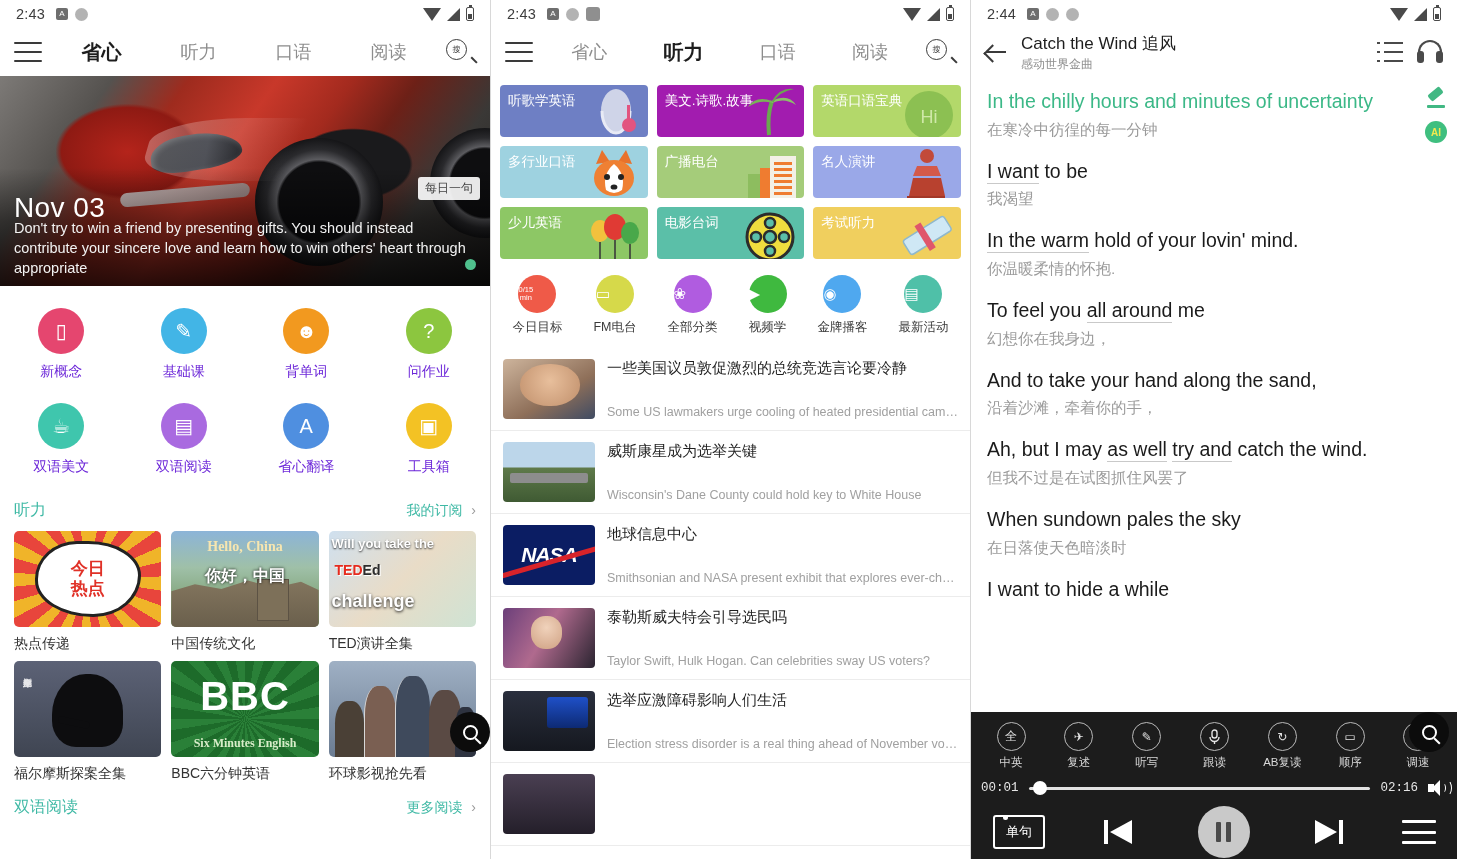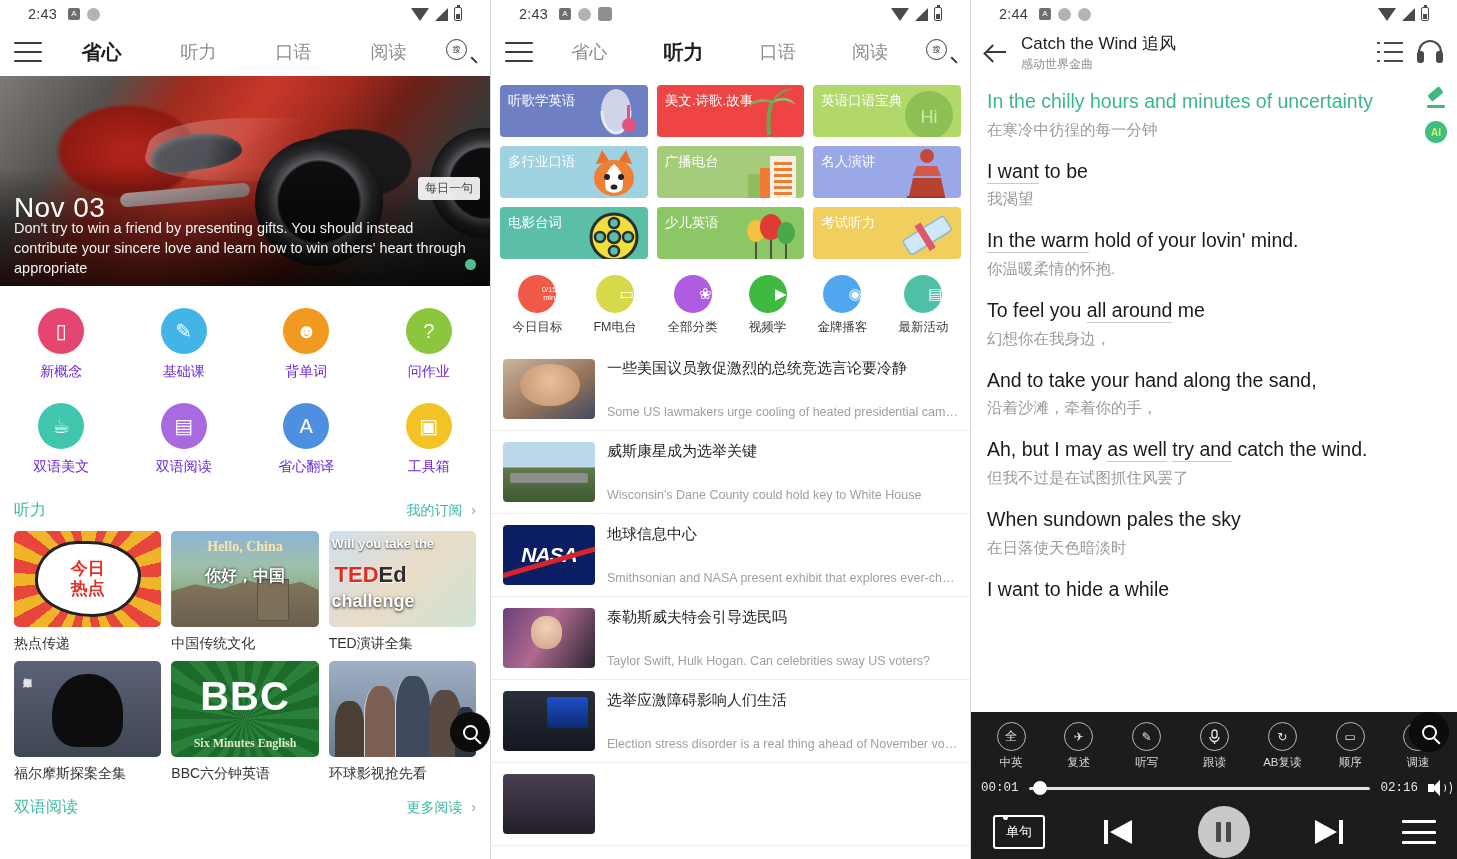--- a/index.html
+++ b/index.html
@@ -5,21 +5,21 @@
   * { margin:0; padding:0; box-sizing:border-box; }
   html,body { width:1457px; height:859px; overflow:hidden; background:#fff;
     font-family:"Liberation Sans","DejaVu Sans",sans-serif; }
   .screens { display:flex; width:1457px; height:859px; }
   .panel { position:relative; overflow:hidden; background:#fff; }
   .p1 { width:490px; height:859px; }
   .p2 { width:480px; height:859px; border-left:1px solid #d8d8d8; }
   .p3 { width:487px; height:859px; border-left:1px solid #d8d8d8; }
 
   
-  .statusbar { height:28px; display:flex; align-items:center; padding:0 28px;
+  .statusbar { height:28px; display:flex; align-items:center; padding:0 16px;
     font-size:14px; color:#4a4a4a; }
   .sb-time { font-size:14.5px; color:#3d3d3d; letter-spacing:.2px; }
   .sb-icons-left { display:flex; align-items:center; gap:7px; margin-left:11px; }
   .sb-box { width:12px; height:12px; background:#6e6e6e; border-radius:2px;
     color:#fff; font-size:8px; line-height:12px; text-align:center; }
   .sb-circ { width:13px; height:13px; border-radius:50%; background:#9a9a9a;
     opacity:.75; }
   .sb-sq { width:14px; height:14px; border-radius:3px; background:#8f8f8f; }
   .sb-right { margin-left:auto; display:flex; align-items:center; gap:6px; }
   .tri-wifi { width:0;height:0;border-left:9px solid transparent;
@@ -121,21 +121,21 @@
   .th-hello .tw{position:absolute;left:58%;bottom:6%;width:22%;height:44%;
     background:#7d7059;border:1px solid #5c5244;}
   .th-hello .t1{position:absolute;top:8%;left:0;right:0;text-align:center;
     color:#f7e6b0;font-weight:bold;font-size:14px;
     font-family:"Liberation Serif",serif;}
   .th-hello .t2{position:absolute;top:36%;left:0;right:0;text-align:center;
     color:#fff;font-weight:bold;font-size:16px;text-shadow:0 0 3px #000;}
   .th-ted{background:linear-gradient(135deg,#cfe0ef,#e9dcc7 50%,#cfe3d4);}
   .th-ted .l1{position:absolute;top:5%;left:2%;color:#fff;font-weight:bold;
     font-size:13px;text-shadow:0 1px 2px #333;}
-  .th-ted .l2{position:absolute;top:32%;left:4%;font-weight:bold;font-size:22px;
+  .th-ted .l2{position:absolute;top:32%;left:4%;font-weight:bold;font-size:14px;
     color:#e62b1e;text-shadow:1px 1px 0 #fff;}
   .th-ted .l2 b{color:#2d2d2d;}
   .th-ted .l3{position:absolute;top:63%;left:2%;color:#fff;font-weight:bold;
     font-size:18px;text-shadow:0 1px 3px #111;}
   .th-holmes{background:linear-gradient(#5c6276,#3f4552);}
   .th-holmes .sil{position:absolute;left:26%;top:14%;width:48%;height:76%;
     background:#0d0d0f;border-radius:48% 46% 30% 34%/56% 52% 32% 36%;}
   .th-holmes .pipe{position:absolute;left:30%;top:60%;width:22%;height:7%;
     background:#0d0d0f;border-radius:4px;transform:rotate(12deg);}
   .th-holmes .vt{position:absolute;left:5%;top:10%;color:#e7e7ea;font-size:9px;
@@ -168,21 +168,21 @@
   .tiles { display:grid; grid-template-columns:repeat(3,1fr); gap:9px;
     padding:9px 9px 10px; }
   .tile { height:52px; border-radius:4px; position:relative; overflow:hidden; }
   .tile .tl { position:absolute; left:8px; top:7px; color:#fff; font-size:13.5px; }
   .tile .art { position:absolute; right:4px; bottom:-4px; width:62px; height:56px; }
 
   
   .iconrow { display:flex; justify-content:space-around; padding:6px 6px 12px; }
   .iitem { display:flex; flex-direction:column; align-items:center; gap:6px; }
   .icirc { width:38px; height:38px; border-radius:50%; display:flex;
-    align-items:center; justify-content:flex-end; color:#fff; font-size:15px; }
+    align-items:center; justify-content:flex-start; color:#fff; font-size:15px; }
   .ilabel { font-size:12.5px; color:#3b3b3b; }
   .mini { font-size:7.5px; line-height:1.05; text-align:center; }
 
   
   .news { }
   .nrow { display:flex; gap:12px; padding:11px 12px; border-bottom:1px solid #ececec;
     align-items:stretch; }
   .nthumb { width:92px; height:60px; border-radius:4px; flex:none;
     position:relative; overflow:hidden; }
   .ntext { flex:1; display:flex; flex-direction:column; justify-content:space-between;
@@ -507,21 +507,21 @@
     <div class="tiles">
       <div class="tile" style="background:#6e7fc4">
         <span class="tl">听歌学英语</span>
         <svg class="art" viewBox="0 0 62 56">
           <ellipse cx="34" cy="26" rx="15" ry="22" fill="#cfd4e8"></ellipse>
           <path d="M20 26a14 22 0 0 0 28 0" stroke="#e8eaf5" stroke-width="3" fill="none"></path>
           <circle cx="47" cy="40" r="7" fill="#e2547f"></circle>
           <rect x="45" y="20" width="3" height="20" fill="#e2547f"></rect>
         </svg>
       </div>
-      <div class="tile" style="background:#ef4444">
+      <div class="tile" style="background:#a21caf">
         <span class="tl">美文.诗歌.故事</span>
         <svg class="art" viewBox="0 0 62 56">
           <path d="M31 50 Q29 30 34 16" stroke="#6aa84f" stroke-width="4" fill="none"></path>
           <path d="M34 16 Q18 10 10 22 Q22 14 34 18Z" fill="#79b356"></path>
           <path d="M34 16 Q50 8 58 20 Q46 12 34 18Z" fill="#8cc06a"></path>
           <path d="M34 16 Q42 2 56 4 Q42 6 35 18Z" fill="#6aa84f"></path>
         </svg>
       </div>
       <div class="tile" style="background:#b3d86a">
         <span class="tl">英语口语宝典</span>
@@ -560,38 +560,38 @@
       </div>
       <div class="tile" style="background:#9aa8e8">
         <span class="tl">名人演讲</span>
         <svg class="art" viewBox="0 0 62 56">
           <circle cx="32" cy="10" r="7" fill="#c24a3a"></circle>
           <path d="M22 20 h20 l4 10 h-28Z" fill="#d4594a"></path>
           <path d="M18 32 h28 l4 18 h-36Z" fill="#b8412f"></path>
           <rect x="12" y="50" width="38" height="5" fill="#a33727"></rect>
         </svg>
       </div>
+      <div class="tile" style="background:#8dc765">
+        <span class="tl">少儿英语</span>
+        <svg class="art" viewBox="0 0 62 56">
+          <ellipse cx="18" cy="24" rx="9" ry="11" fill="#f2c13d"></ellipse>
+          <ellipse cx="33" cy="20" rx="11" ry="13" fill="#e03a34"></ellipse>
+          <ellipse cx="48" cy="26" rx="9" ry="11" fill="#49a84a"></ellipse>
+          <path d="M18 35 v18 M33 33 v20 M48 37 v16" stroke="#3a3a3a" stroke-width="1.6"></path>
+        </svg>
+      </div>
       <div class="tile" style="background:#5bbfa8">
         <span class="tl">电影台词</span>
         <svg class="art" viewBox="0 0 62 56">
           <circle cx="32" cy="30" r="23" fill="#f0dd3e" stroke="#2c2c2c" stroke-width="3"></circle>
           <circle cx="32" cy="30" r="6" fill="#5bbfa8" stroke="#2c2c2c" stroke-width="2.5"></circle>
           <circle cx="32" cy="16" r="5" fill="#5bbfa8" stroke="#2c2c2c" stroke-width="2.5"></circle>
           <circle cx="32" cy="44" r="5" fill="#5bbfa8" stroke="#2c2c2c" stroke-width="2.5"></circle>
           <circle cx="18" cy="30" r="5" fill="#5bbfa8" stroke="#2c2c2c" stroke-width="2.5"></circle>
           <circle cx="46" cy="30" r="5" fill="#5bbfa8" stroke="#2c2c2c" stroke-width="2.5"></circle>
-        </svg>
-      </div>
-      <div class="tile" style="background:#8dc765">
-        <span class="tl">少儿英语</span>
-        <svg class="art" viewBox="0 0 62 56">
-          <ellipse cx="18" cy="24" rx="9" ry="11" fill="#f2c13d"></ellipse>
-          <ellipse cx="33" cy="20" rx="11" ry="13" fill="#e03a34"></ellipse>
-          <ellipse cx="48" cy="26" rx="9" ry="11" fill="#49a84a"></ellipse>
-          <path d="M18 35 v18 M33 33 v20 M48 37 v16" stroke="#3a3a3a" stroke-width="1.6"></path>
         </svg>
       </div>
       <div class="tile" style="background:#f0cf5e">
         <span class="tl">考试听力</span>
         <svg class="art" viewBox="0 0 62 56">
           <g transform="rotate(-32 32 28)">
             <rect x="8" y="20" width="48" height="17" rx="3" fill="#cfe8f5" stroke="#8fb8cc" stroke-width="1.5"></rect>
             <rect x="26" y="14" width="7" height="29" fill="#e0566b"></rect>
           </g>
         </svg>

